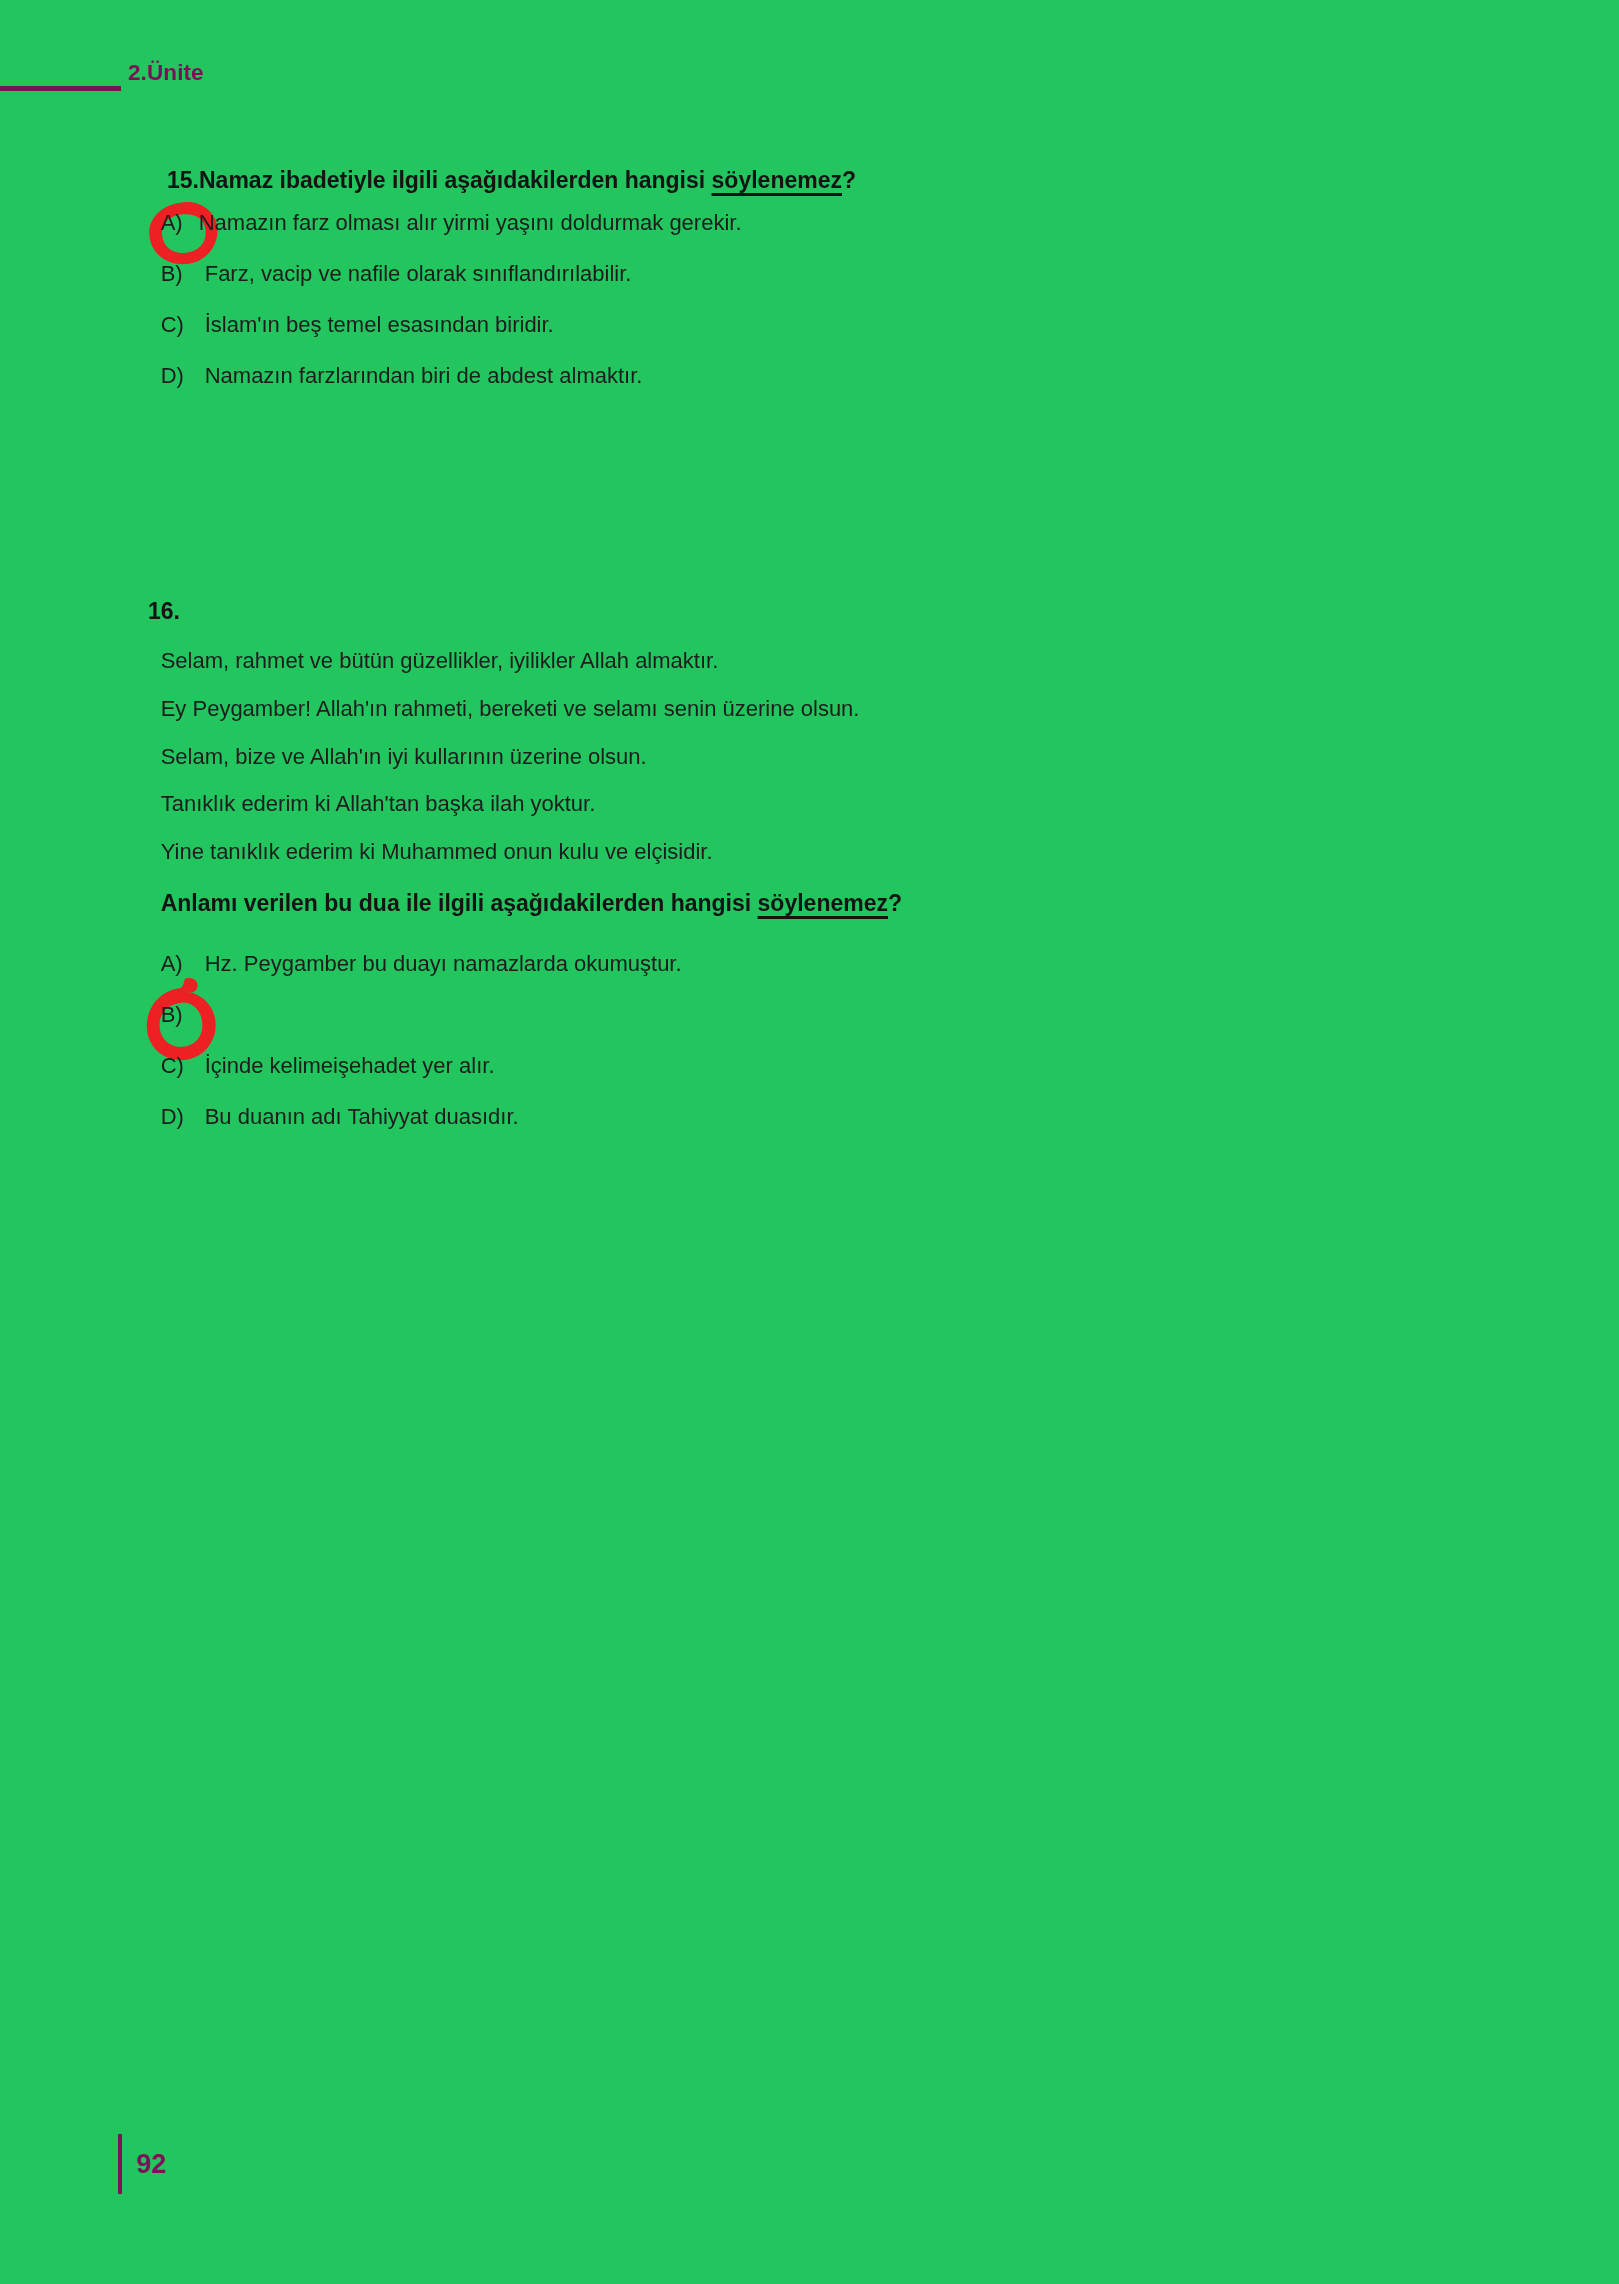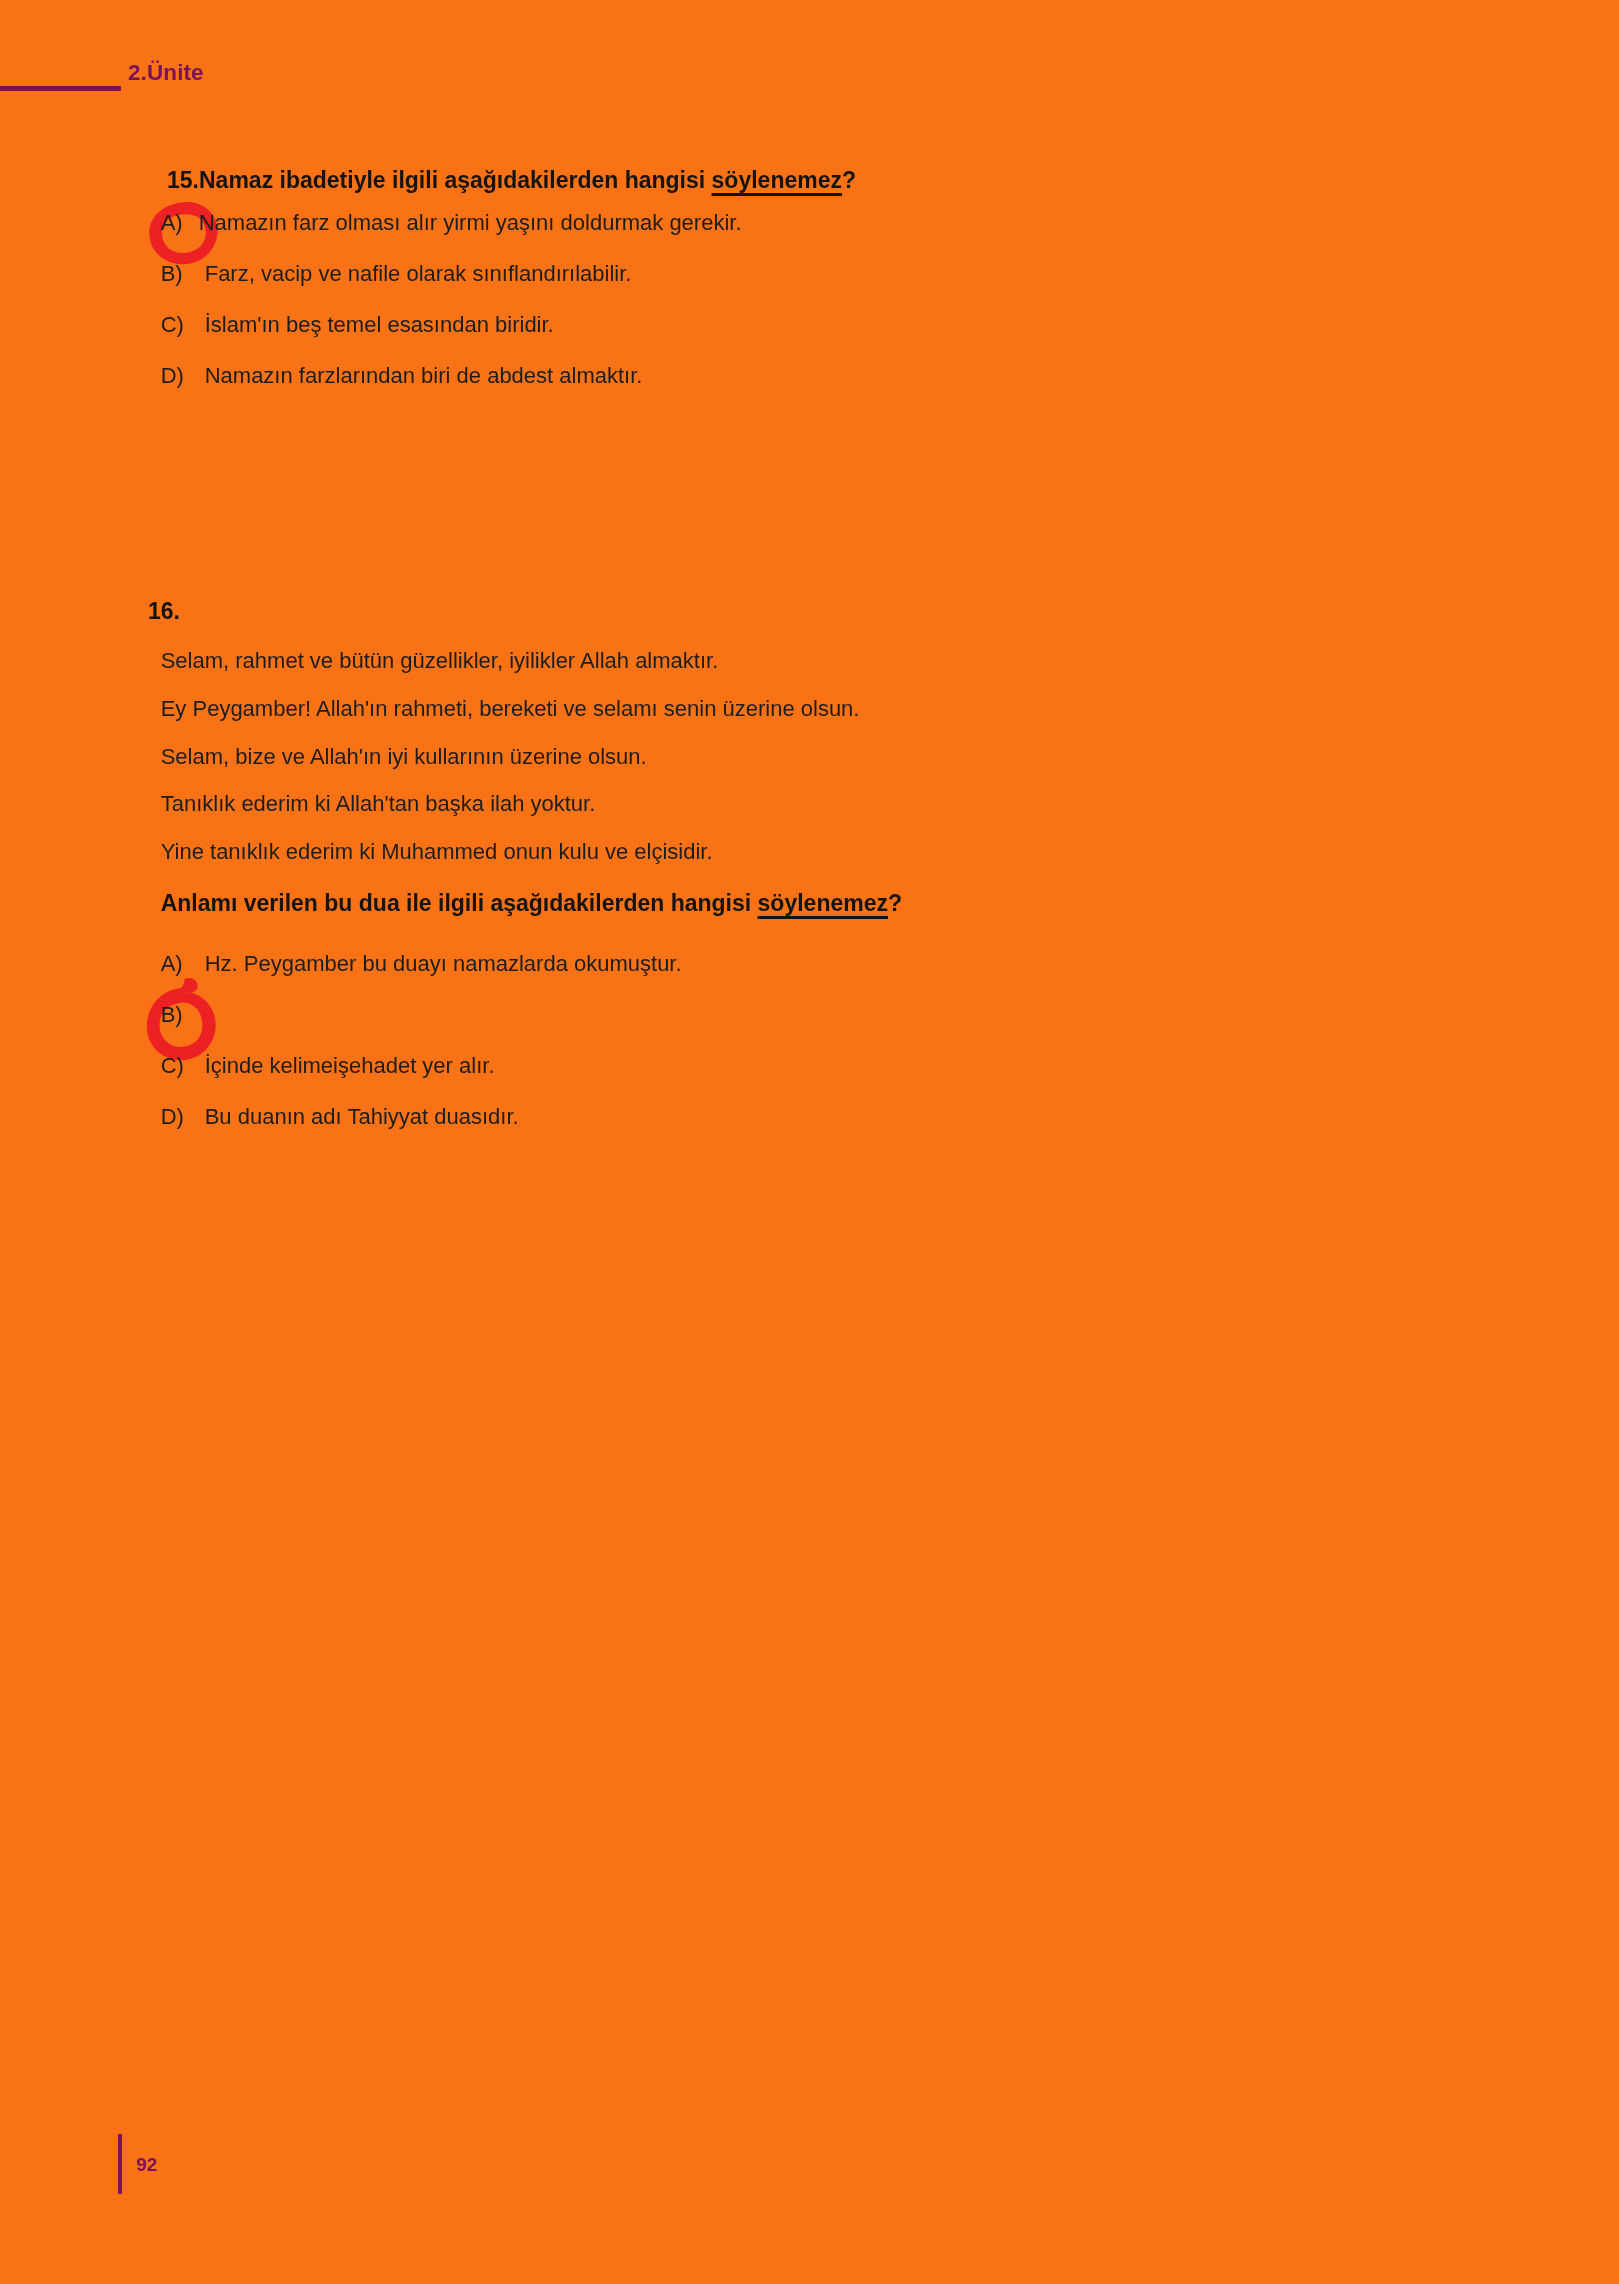--- a/index.html
+++ b/index.html
@@ -13,21 +13,21 @@
     position: relative;
     font-family: "Liberation Sans", "DejaVu Sans", sans-serif;
     color: #1a1a1a;
     overflow: hidden;
   }
 
   .page {
     position: relative;
     width: 1620px;
     height: 2284px;
-    background: #f97316;
+    background: #22c55e;
   }
 
   
   .page-header {
     position: absolute;
     top: 62px;
     left: 0;
     width: 100%;
     height: 42px;
   }
@@ -175,21 +175,21 @@
     height: 60px;
   }
   .footer-rule {
     width: 4.2px;
     height: 60px;
     background: #7b1158;
     flex: 0 0 auto;
   }
   .footer-page-number {
     margin-left: 14px;
-    font-size: 19px;
+    font-size: 27px;
     font-weight: 700;
     color: #7b1158;
     line-height: 1;
   }
 </style>
 </head>
 <body>
 
 <div class="page">
 

